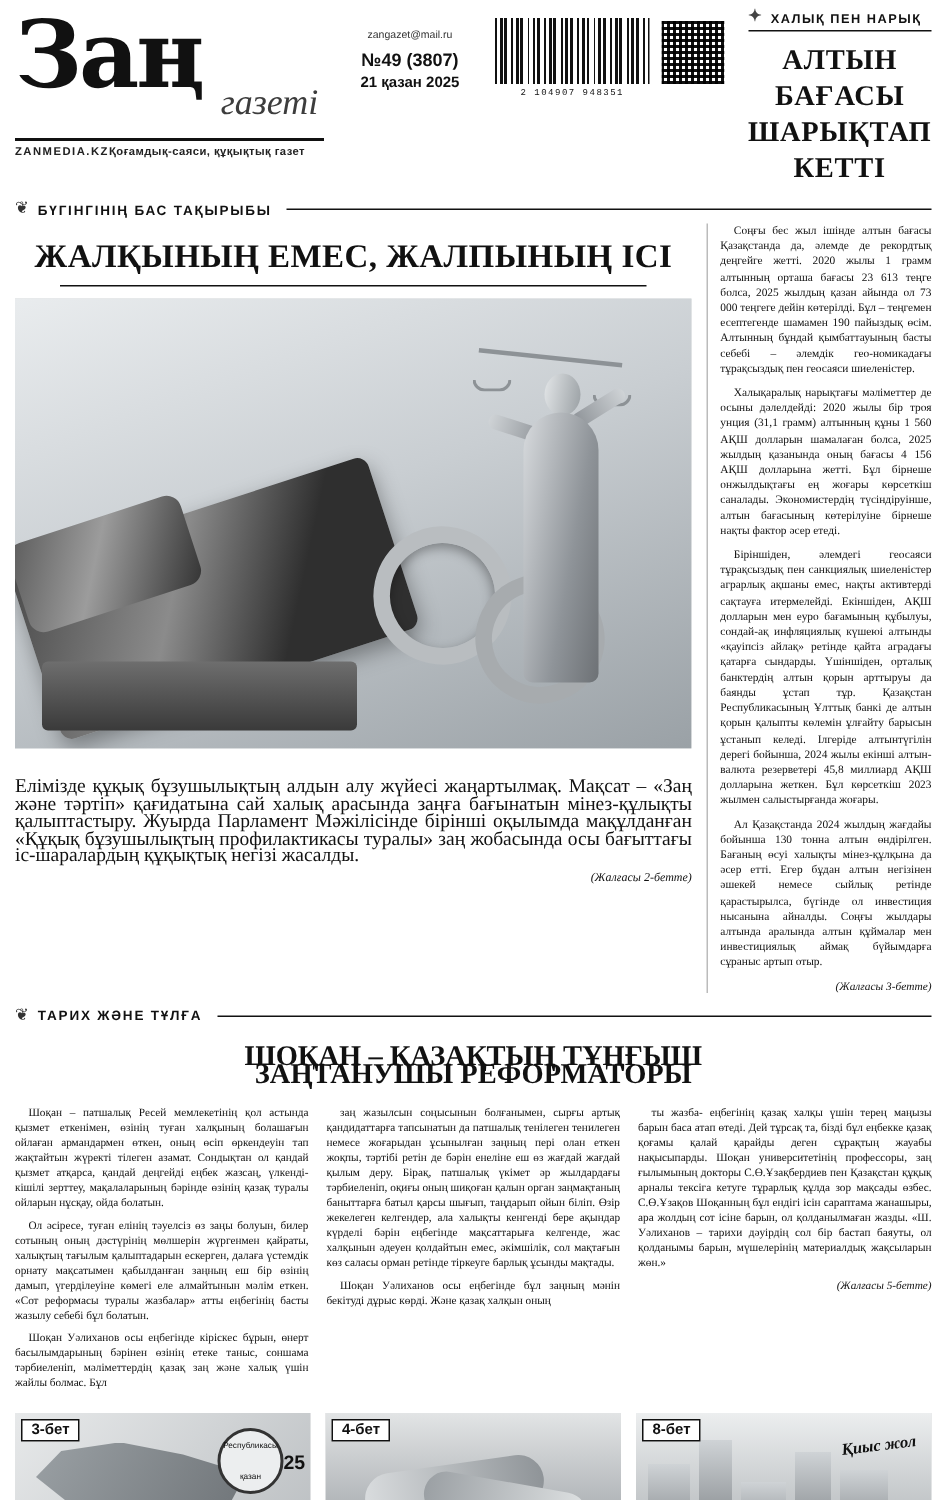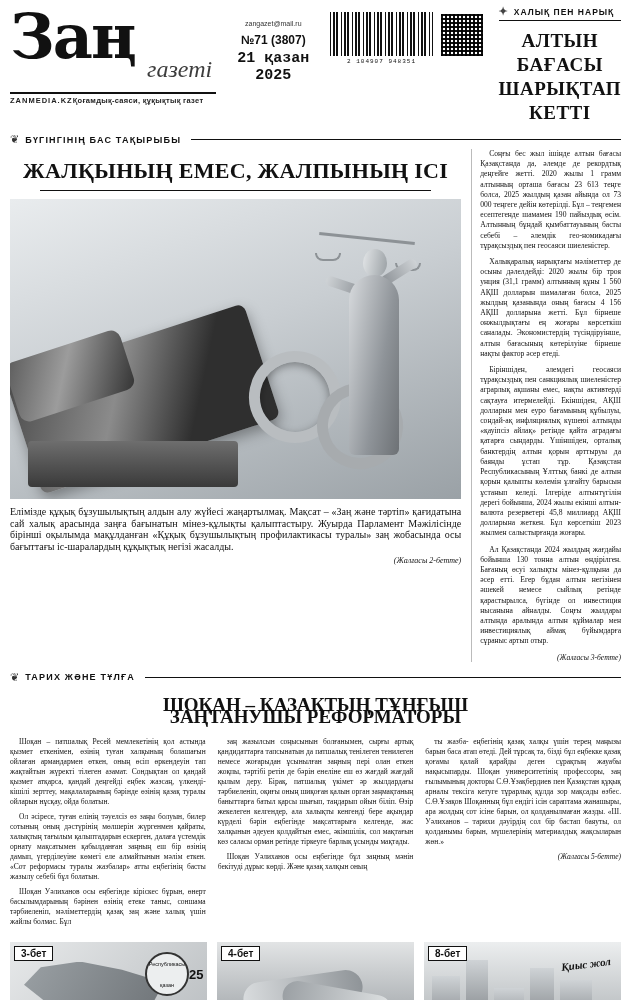--- a/index.html
+++ b/index.html
@@ -36,21 +36,21 @@
     padding-right:4px;
   }
   .logo-rule { border-top:2px solid #111; margin:8px 0 2px 0; }
   .logo-sub { display:flex; justify-content:flex-start; font-size:7.5px; letter-spacing:.3px; color:#222; }
   .logo-sub .site { font-weight:bold; font-family:"Liberation Sans", sans-serif; letter-spacing:1px;}
   .logo-sub .tag { font-family:"Liberation Sans", sans-serif; font-weight:bold; }
 
   .issue-block { width:118px; padding-top:14px; text-align:center; }
   .issue-mail { font-size:7px; color:#333; font-family:"Liberation Sans", sans-serif; margin-bottom:6px; }
   .issue-no { font-family:"Liberation Sans", sans-serif; font-weight:bold; font-size:12px; }
-  .issue-date { font-family:Liberation Mono, monospace; font-weight:bold; font-size:15px; margin-top:3px; }
+  .issue-date { font-family:Liberation Sans, sans-serif; font-weight:bold; font-size:10px; margin-top:3px; }
 
   .barcode-block { width:118px; padding-top:6px; text-align:center; }
   .barcode { height:44px; width:100%; background:
     repeating-linear-gradient(90deg,#111 0 1px, #fff 1px 3px, #111 3px 5px, #fff 5px 6px, #111 6px 8px, #fff 8px 11px);
   }
   .barcode-num { font-family:"Liberation Mono", monospace; font-size:6px; letter-spacing:1px; margin-top:2px; }
 
   .qr-block { width:52px; padding-top:6px; }
   .qr { width:46px; height:46px; background:
      repeating-linear-gradient(90deg,#111 0 2px,#fff 2px 4px),
@@ -105,21 +105,21 @@
   .ph-statue .head { position:absolute; left:42px; top:34px; width:24px; height:28px;
      background:linear-gradient(100deg,#e3e6e8,#9aa0a4); border-radius:50%; }
   .ph-statue .armL { position:absolute; left:4px; top:66px; width:40px; height:10px;
      background:linear-gradient(90deg,#cfd3d6,#8b9095); border-radius:5px; transform:rotate(18deg);}
   .ph-statue .armR { position:absolute; left:58px; top:52px; width:40px; height:10px;
      background:linear-gradient(90deg,#8b9095,#cfd3d6); border-radius:5px; transform:rotate(-32deg);}
   .ph-statue .scale { position:absolute; left:-2px; top:22px; width:96px; height:3px; background:#8d9296; transform:rotate(6deg);}
   .ph-statue .pan1 { position:absolute; left:-6px; top:38px; width:26px; height:8px; border:2px solid #8d9296; border-top:0; border-radius:0 0 13px 13px;}
   .ph-statue .pan2 { position:absolute; left:74px; top:48px; width:26px; height:8px; border:2px solid #8d9296; border-top:0; border-radius:0 0 13px 13px;}
 
-  .cap { font-size:10px; line-height:11.5px; text-align:justify; margin-top:7px; font-family:"Liberation Serif", serif; }
+  .cap { font-size:13px; line-height:11.5px; text-align:justify; margin-top:19px; font-family:"Liberation Serif", serif; }
   .cap-src { text-align:right; font-style:italic; font-size:8px; margin-top:4px; }
 
   .rail p { font-size:7.6px; line-height:10.2px; text-align:justify; margin:0 0 6px 0; text-indent:9px; }
   .rail .cont { text-align:right; font-style:italic; font-size:7.6px; margin-top:6px; }
 
   
   .tarih-head {
     text-align:center; font-family:"Liberation Serif", serif; font-weight:bold;
     font-size:19px; line-height:24px; margin:10px 0 8px 0;
   }
@@ -167,21 +167,21 @@
       <div class="logo-gazeti">газеті</div>
       <div class="logo-rule"></div>
       <div class="logo-sub">
         <span class="site">ZANMEDIA.KZ</span>
         <span class="tag">Қоғамдық-саяси, құқықтық газет</span>
       </div>
     </div>
 
     <div class="issue-block">
       <div class="issue-mail">zangazet@mail.ru</div>
-      <div class="issue-no">№71 (3807)</div>
+      <div class="issue-no">№49 (3807)</div>
       <div class="issue-date">21 қазан 2025</div>
     </div>
 
     <div class="barcode-block">
       <div class="barcode"></div>
       <div class="barcode-num">2 104907 948351</div>
     </div>
 
     <div class="qr-block">
       <div class="qr"></div>

